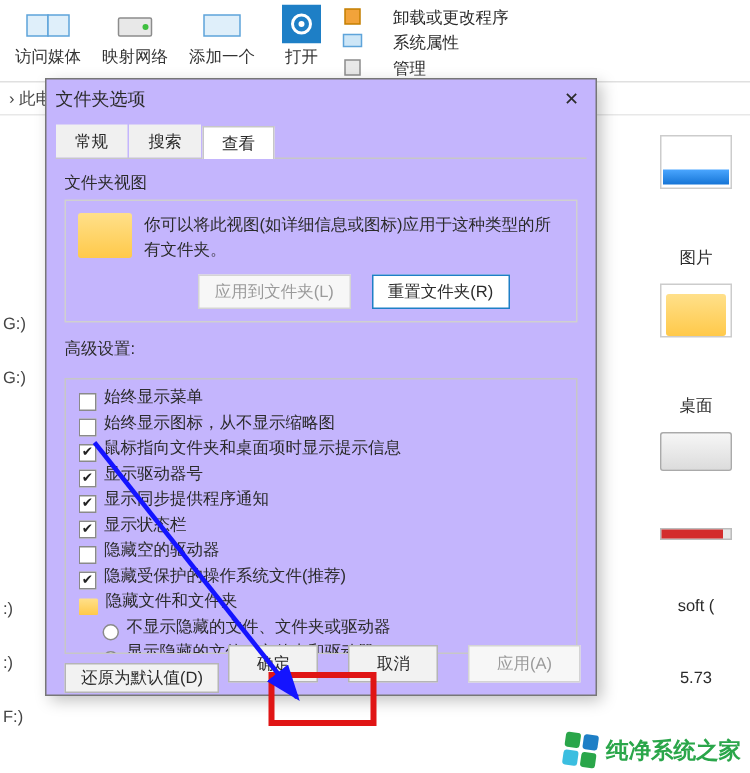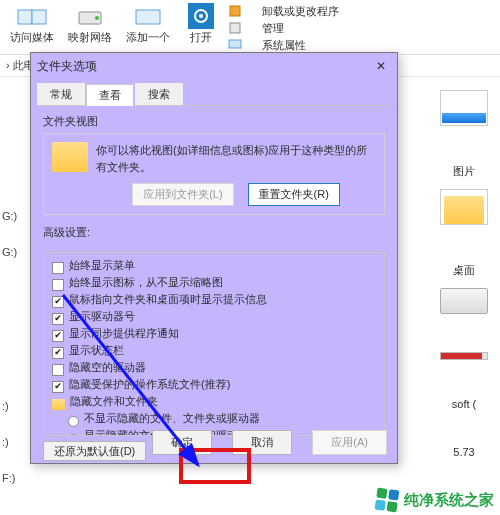--- a/index.html
+++ b/index.html
@@ -105,29 +105,29 @@
   </div>
   <div class="ribbon-right">
     <div class="row">
         <svg width="14" height="14">
           <rect x="2" y="2" width="10" height="10" fill="#f2a33a" stroke="#c47f00"></rect>
         </svg>
         <span>卸载或更改程序</span>
       </div>
     <div class="row">
         <svg width="14" height="14">
-          <rect x="2" y="2" width="10" height="10" fill="#e8e8e8" stroke="#8c8c8c"></rect>
-        </svg>
-        <span>管理</span>
+          <rect x="1" y="2" width="12" height="8" fill="#cde6f7" stroke="#5ea4da"></rect>
+        </svg>
+        <span>系统属性</span>
       </div>
     <div class="row">
         <svg width="14" height="14">
-          <rect x="1" y="2" width="12" height="8" fill="#cde6f7" stroke="#5ea4da"></rect>
-        </svg>
-        <span>系统属性</span>
+          <rect x="2" y="2" width="10" height="10" fill="#e8e8e8" stroke="#8c8c8c"></rect>
+        </svg>
+        <span>管理</span>
       </div>
   </div>
 </div>
 
 <div class="breadcrumb">
     <span>› 此电</span>
   </div>
 
 <div class="left-labels">
   <span>G:)</span>
@@ -160,22 +160,22 @@
 
 <div class="dialog">
   <div class="dlg-title">
     <span>文件夹选项</span>
     <div class="dlg-close">
         <span>✕</span>
       </div>
   </div>
   <div class="tabs">
     <div class="tab">常规</div>
+    <div class="tab">搜索</div>
     <div class="tab active">查看</div>
-    <div class="tab">搜索</div>
   </div>
   <div class="dlg-body">
     <div class="grp-label">文件夹视图</div>
     <div class="grp-box">
       <div class="folder-ico"></div>
       <div style="flex:1">
         <div class="grp-text">你可以将此视图(如详细信息或图标)应用于这种类型的所有文件夹。</div>
         <div class="grp-btns">
           <div class="btn disabled">应用到文件夹(L)</div>
           <div class="btn framed">重置文件夹(R)</div>

